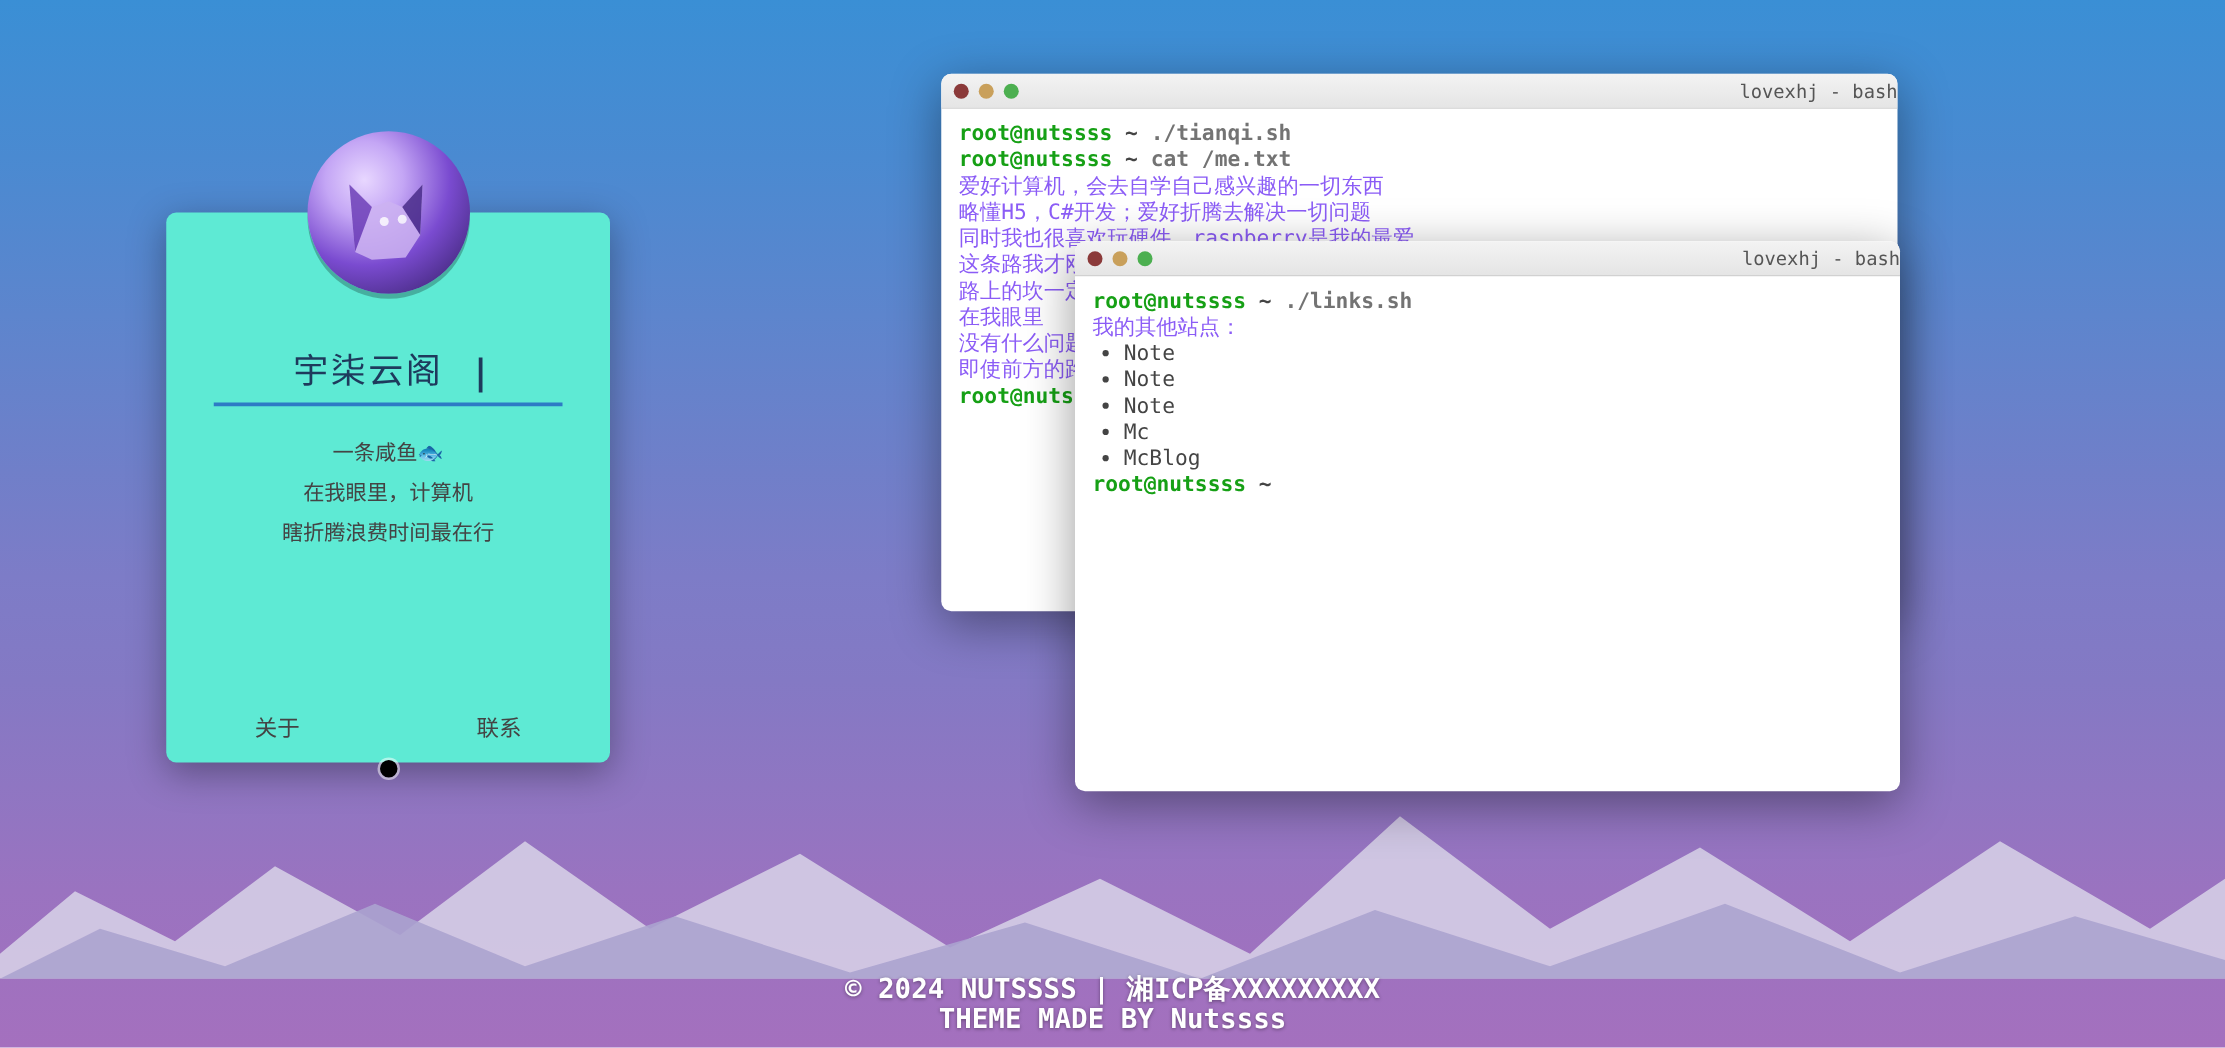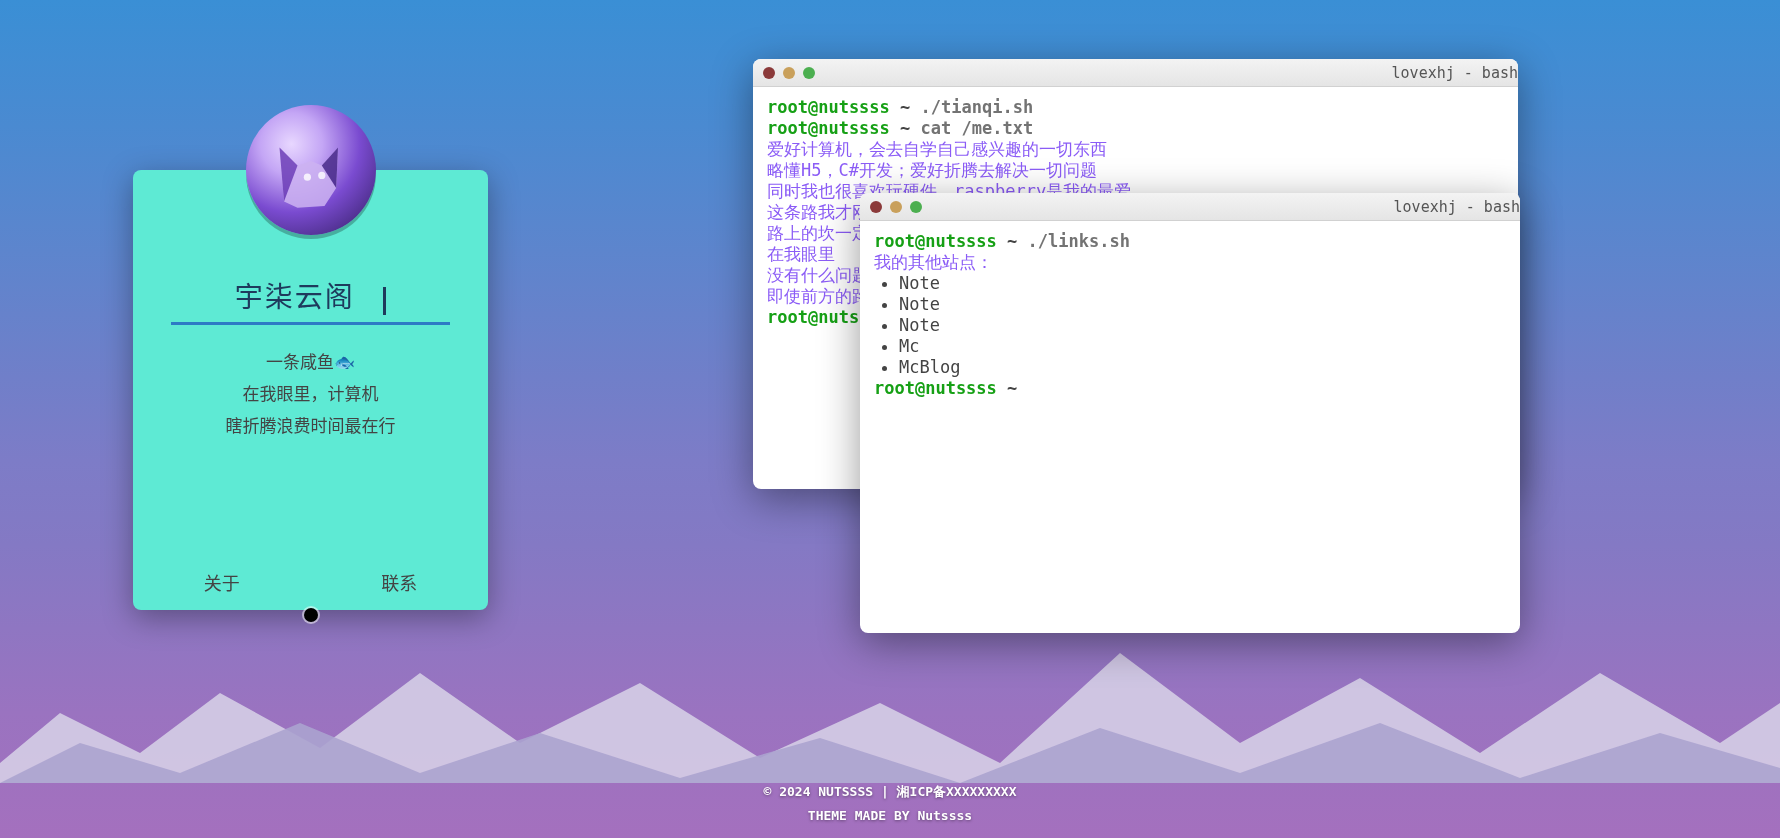--- a/index.html
+++ b/index.html
@@ -99,21 +99,21 @@
   .plain { color:#8b5cf6; }
   .faint { color:#a0a6ae; }
   .term-body ul { list-style:disc; margin-left:25px; }
   .term-body li { color:#444; }
 
   
   .footer {
     position:absolute; left:0; right:0; bottom:10px;
     text-align:center; color:#fff;
     font-family:ui-monospace,Consolas,monospace;
-    font-weight:bold; font-size:13px; line-height:24px;
+    font-weight:bold; font-size:22px; line-height:24px;
     text-shadow:0 1px 3px rgba(0,0,0,.4);
   }
 </style>
 </head>
 <body>
 
 <div class="mountain-band">
   <svg viewBox="0 0 1780 200" preserveAspectRatio="none">
     <path d="M0,180 L60,130 L140,170 L220,110 L320,165 L420,90 L520,160
              L640,100 L760,175 L880,120 L1000,180 L1120,70 L1240,160

